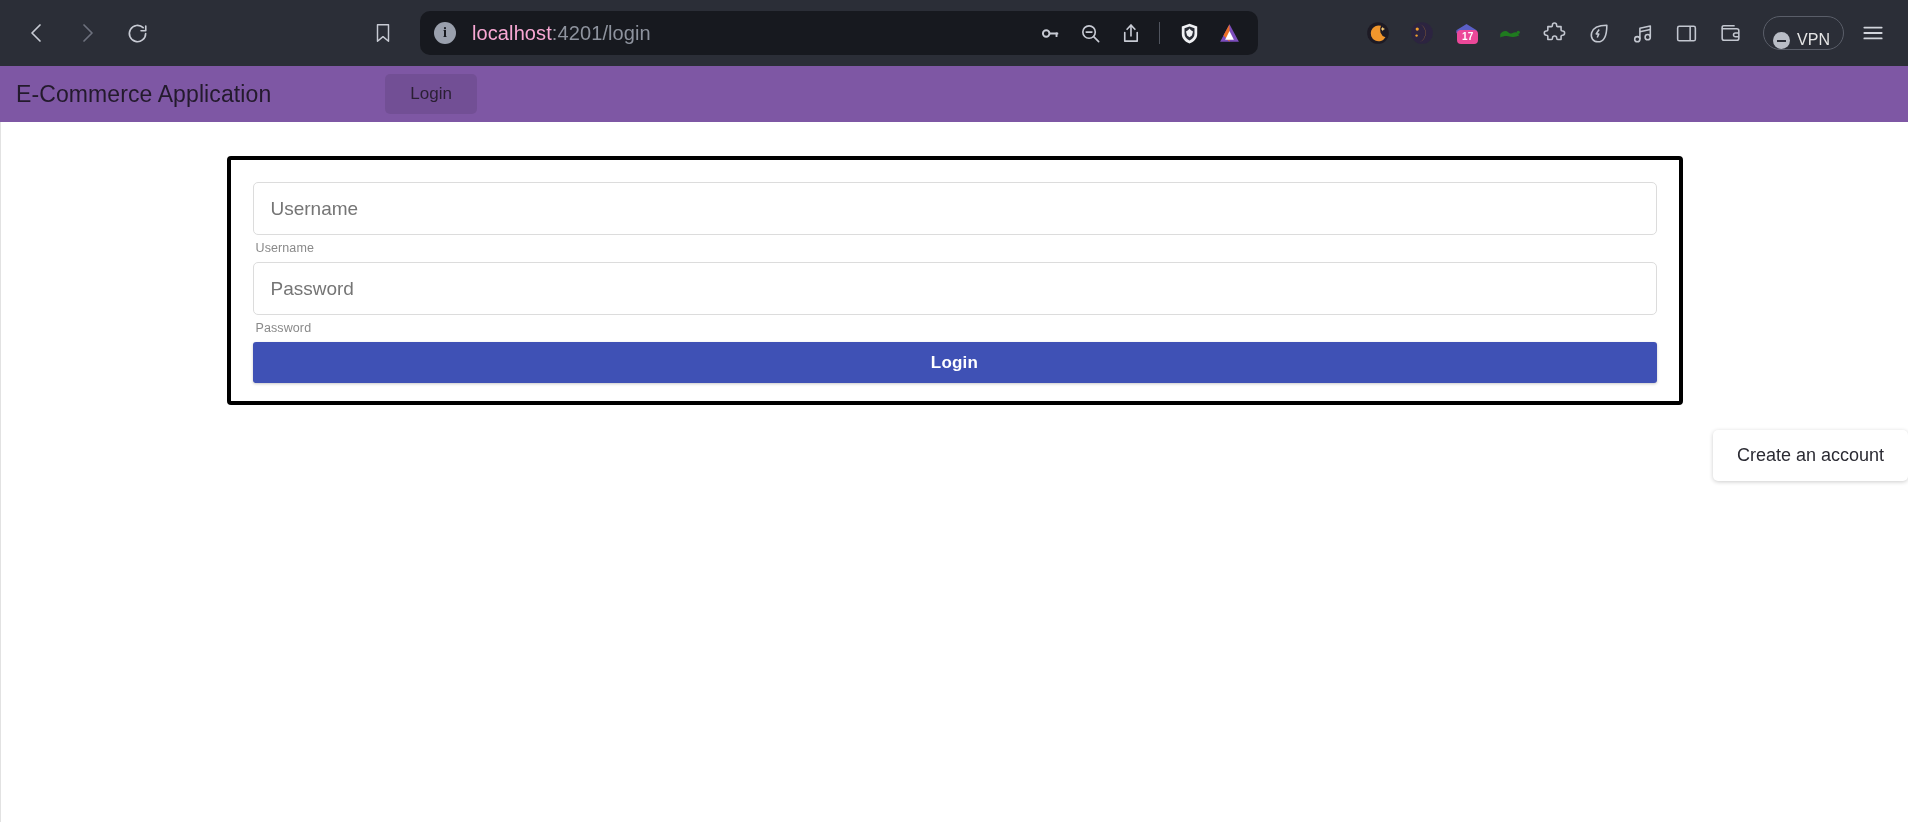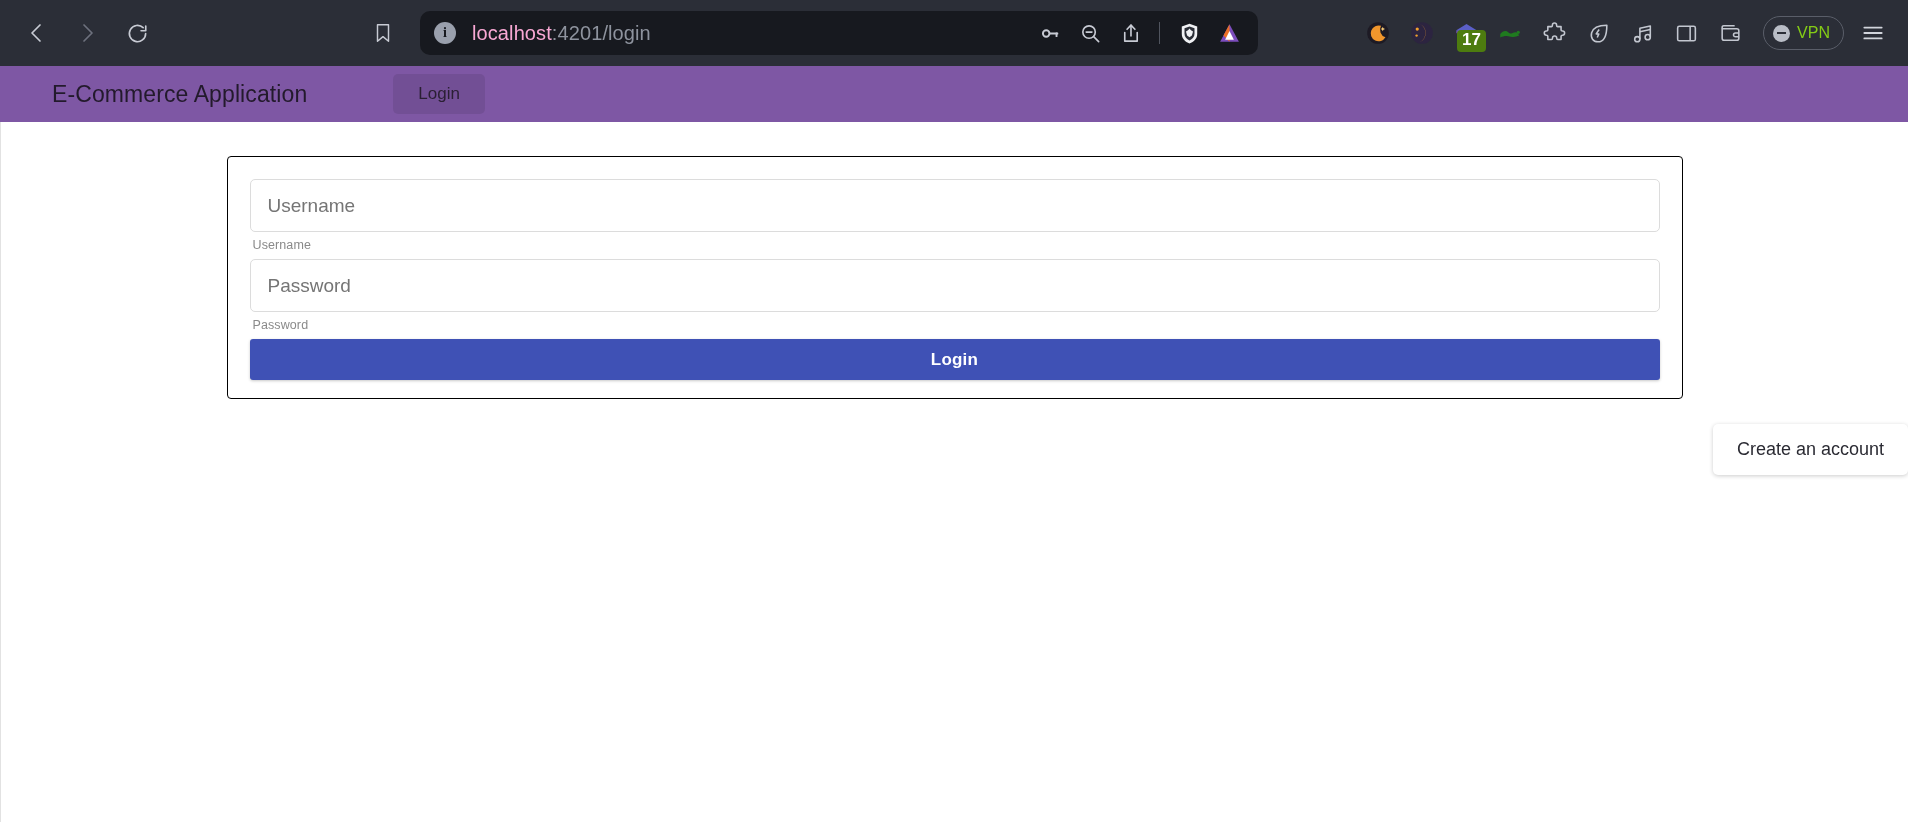--- a/index.html
+++ b/index.html
@@ -77,53 +77,53 @@
   .ext-btn {
     width: 42px; height: 42px;
     display: flex; align-items: center; justify-content: center;
     border-radius: 8px;
     position: relative;
     color: #c3c7d0;
   }
   .badge {
     position: absolute;
     left: 12px; top: 18px;
-    background: #4d7c0f;
+    background: #ec4899;
     color: #fff;
-    font-size: 17px;
+    font-size: 10px;
     font-weight: bold;
     padding: 1px 5px 2px;
     border-radius: 4px;
     line-height: 1.1;
   }
   .vpn-btn {
-    display: flex; align-items: center; gap: 7px;
+    display: flex; align-items: flex-end; gap: 7px;
     border: 1px solid #5a5e69;
     border-radius: 18px;
     height: 34px;
     padding: 0 13px 0 9px;
-    color: #84cc16;
+    color: #e5e5e5;
     font-size: 16px;
     margin: 0 6px 0 10px;
   }
   .vpn-dot {
     width: 17px; height: 17px; border-radius: 50%;
     background: #b9bdc6;
     display: flex; align-items: center; justify-content: center;
   }
   .vpn-dot i { display: block; width: 9px; height: 2px; background: #2b2e37; }
 
   
   .app-header {
     height: 56px;
     background: #7e57a4;
     display: flex;
     align-items: center;
-    padding: 0 0 0 52px;
-    gap: 86px;
+    padding: 0 0 0 16px;
+    gap: 114px;
   }
   .app-title {
     font-size: 23px;
     color: #231a2c;
     letter-spacing: 0.1px;
     font-weight: 400;
   }
   .header-login-btn {
     background: rgba(0,0,0,0.09);
     color: #2a1f33;
@@ -140,21 +140,21 @@
     background: #ffffff;
     border-left: 1px solid #e2e2e2;
     padding-top: 34px;
     overflow: hidden;
   }
 
   .login-card {
     width: 1456px;
     margin: 0 auto;
     background: #fff;
-    border: 1px solid #000000;
+    border: 4px solid #000000;
     border-radius: 4px;
     padding: 22px 22px 18px;
   }
 
   .field-input {
     width: 100%;
     height: 53px;
     border: 1px solid #dcdcdc;
     border-radius: 5px;
     padding: 0 17px;

